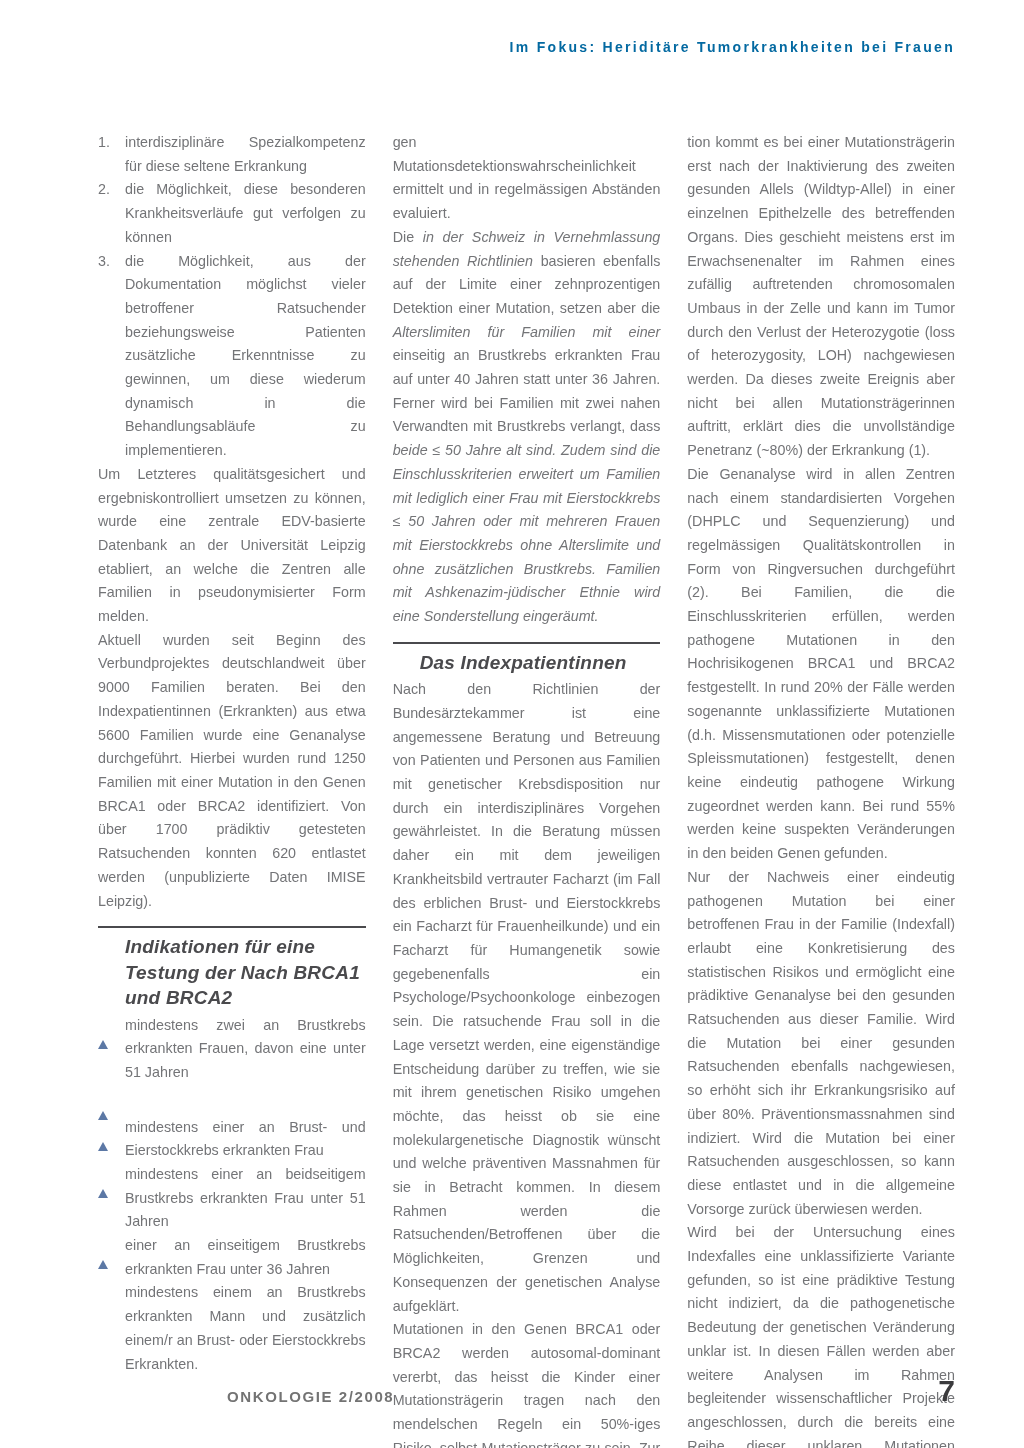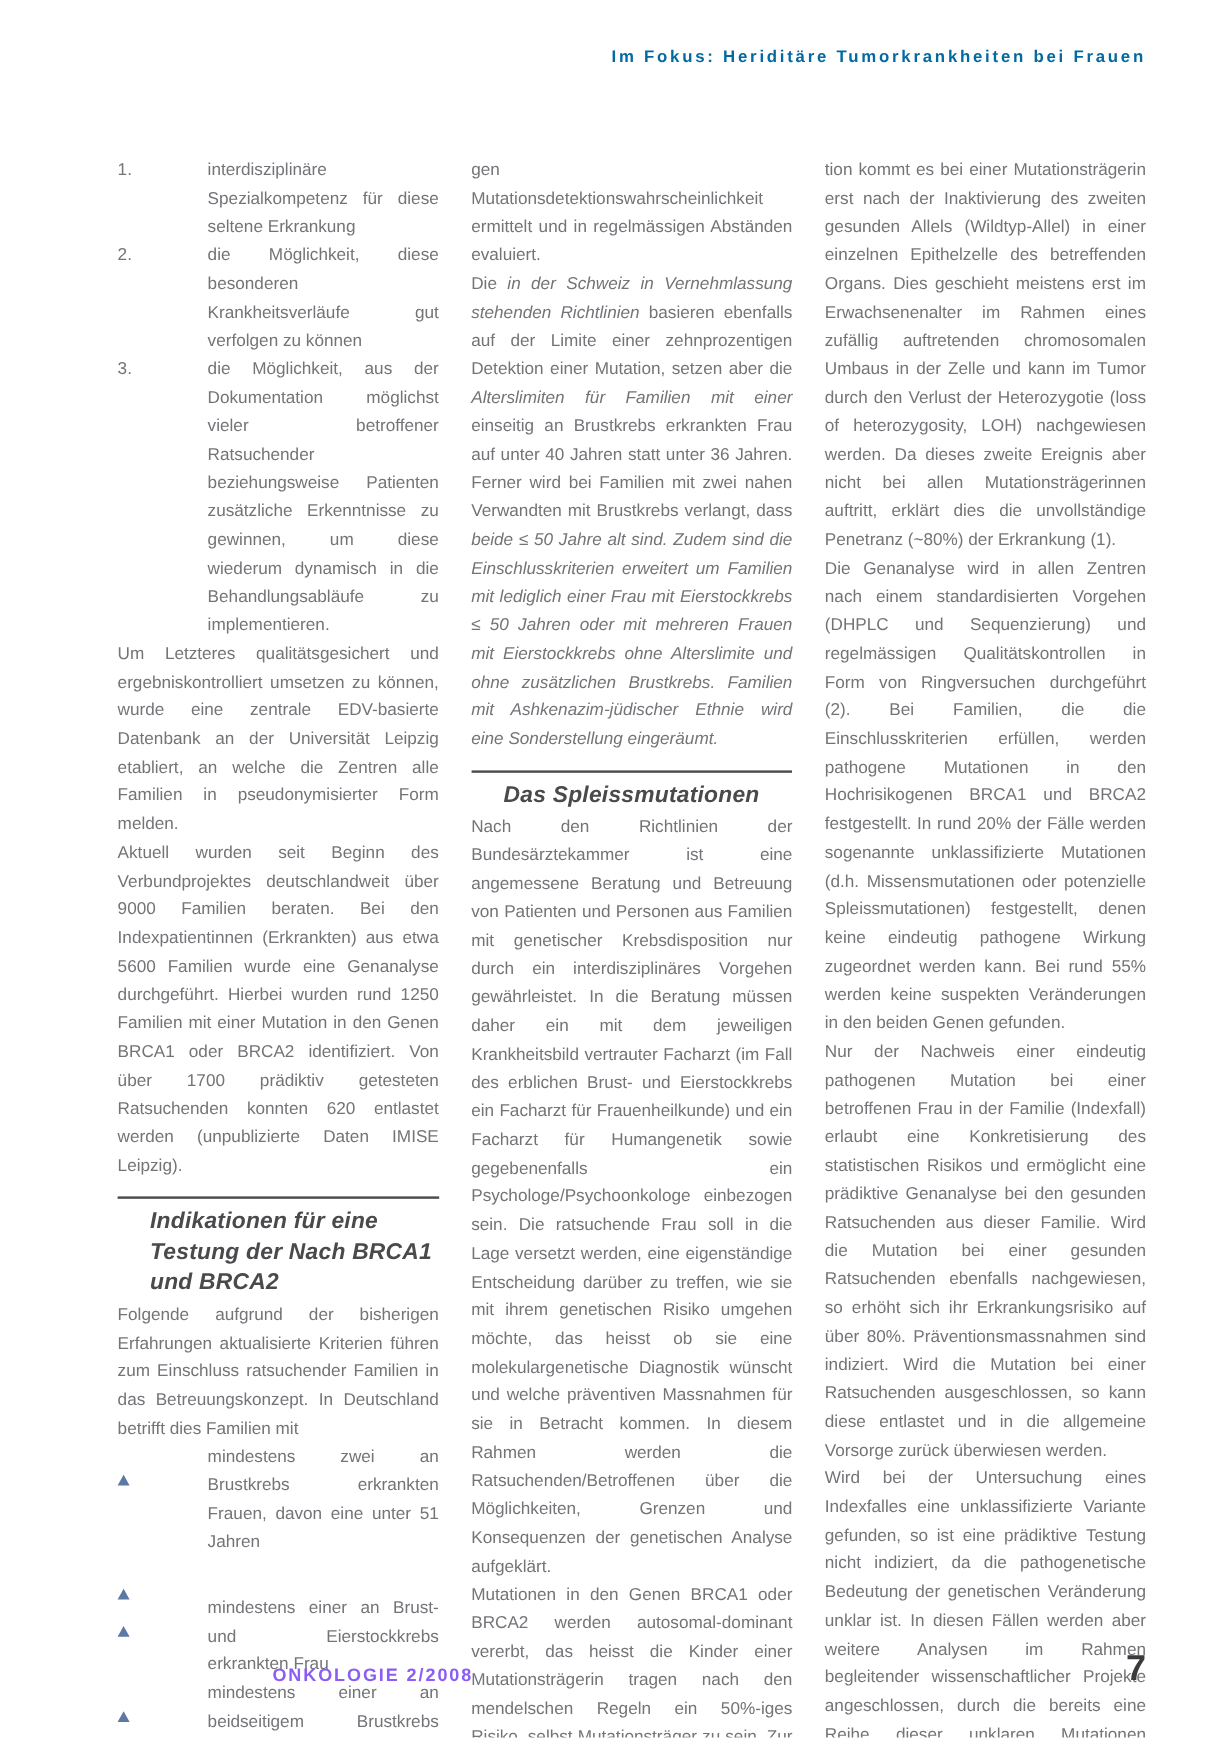--- a/index.html
+++ b/index.html
@@ -36,41 +36,41 @@
   }
   .tri-item .marker {
     flex:0 0 27px; padding-top:7px;
   }
   .tri {
     width:0; height:0;
     border-left:5.5px solid transparent;
     border-right:5.5px solid transparent;
     border-bottom:9px solid #5c78a5;
   }
-  .item-text { flex:1; text-align:justify; hyphens:auto;margin-left:48px; -webkit-hyphens:auto; }
+  .item-text { flex:1; text-align:justify; hyphens:auto; -webkit-hyphens:auto; }
   .section {
     border-top:2px solid #4a4a4d;
     margin-top:13px;
     padding-top:6px;
     margin-bottom:3px;
   }
   .section h2 {
     margin:0; padding-left:27px;
     font-size:19px; line-height:25.5px;
     font-style:italic; font-weight:700;
     color:#4a4a4d;
     text-align:left;
     letter-spacing:0.2px;
     hyphens:none; -webkit-hyphens:none;
   }
   .footer-journal {
     position:absolute; left:227px; top:1388px;
     font-size:15px; font-weight:700;
     letter-spacing:1.6px;
-    color:#8b5cf6;
+    color:#737373;
     white-space:nowrap;
     text-align:right;
   }
   .page-number {
     position:absolute; right:69px; top:1374px;
     font-size:30px; font-weight:700;
     color:#3b3b3d;
   }
 </style>
 </head>
@@ -91,21 +91,20 @@
     </div>
     <div class="num-item">
       <span class="marker">3.</span>
       <span class="item-text">die Möglichkeit, aus der Dokumentation möglichst vieler betroffener Ratsuchender beziehungsweise Patienten zusätzliche Erkenntnisse zu gewinnen, um diese wiederum dynamisch in die Behandlungsabläufe zu implementieren.</span>
     </div>
     <p>Um Letzteres qualitätsgesichert und ergebniskontrolliert umsetzen zu können, wurde eine zentrale EDV-basierte Datenbank an der Universität Leipzig etabliert, an welche die Zentren alle Familien in pseudonymisierter Form melden.</p>
     <p>Aktuell wurden seit Beginn des Verbundprojektes deutschlandweit über 9000 Familien beraten. Bei den Indexpatientinnen (Erkrankten) aus etwa 5600 Familien wurde eine Genanalyse durchgeführt. Hierbei wurden rund 1250 Familien mit einer Mutation in den Genen BRCA1 oder BRCA2 identifiziert. Von über 1700 prädiktiv getesteten Ratsuchenden konnten 620 entlastet werden (unpublizierte Daten IMISE Leipzig).</p>
     <div class="section">
       <h2>Indikationen für eine Testung der Nach BRCA1 und BRCA2</h2>
     </div>
-    <p>Folgende aufgrund der bisherigen Erfahrungen aktualisierte Kriterien führen zum Einschluss ratsuchender Familien in das Betreuungskonzept. In Deutschland betrifft dies Familien mit</p>
     <div class="tri-item">
       <span class="marker"><span class="tri"></span></span>
       <span class="item-text">mindestens zwei an Brustkrebs erkrankten Frauen, davon eine unter 51 Jahren</span>
     </div>
     <div class="tri-item">
       <span class="marker"><span class="tri"></span></span>
     </div>
     <div class="tri-item">
       <span class="marker"><span class="tri"></span></span>
       <span class="item-text">mindestens einer an Brust- und Eierstockkrebs erkrankten Frau</span>
@@ -122,21 +121,21 @@
       <span class="marker"></span>
       <span class="item-text">mindestens einem an Brustkrebs erkrankten Mann und zusätzlich einem/r an Brust- oder Eierstockkrebs Erkrankten.</span>
     </div>
 
   </div>
 
   <div class="col">
     <p>gen Mutationsdetektionswahrscheinlichkeit ermittelt und in regelmässigen Abständen evaluiert.</p>
     <p><span>Die </span><span style="font-style: italic;">in der Schweiz in Vernehmlassung stehenden Richtlinien</span><span> basieren ebenfalls auf der Limite einer zehnprozentigen Detektion einer Mutation, setzen aber die </span><span style="font-style: italic;">Alterslimiten für Familien mit einer</span><span> einseitig an Brustkrebs erkrankten Frau auf unter 40 Jahren statt unter 36 Jahren. Ferner wird bei Familien mit zwei nahen Verwandten mit Brustkrebs verlangt, dass </span><span style="font-style: italic;">beide ≤ 50 Jahre alt sind. Zudem sind die Einschlusskriterien erweitert um Familien mit lediglich einer Frau mit Eierstockkrebs ≤ 50 Jahren oder mit mehreren Frauen mit Eierstockkrebs ohne Alterslimite und ohne zusätzlichen Brustkrebs. Familien mit Ashkenazim-jüdischer Ethnie wird eine Sonderstellung eingeräumt.</span></p>
     <div class="section">
-      <h2>Das Spleissmutationen</h2>
+      <h2>Das Indexpatientinnen</h2>
     </div>
     <p>Nach den Richtlinien der Bundesärztekammer ist eine angemessene Beratung und Betreuung von Patienten und Personen aus Familien mit genetischer Krebsdisposition nur durch ein interdisziplinäres Vorgehen gewährleistet. In die Beratung müssen daher ein mit dem jeweiligen Krankheitsbild vertrauter Facharzt (im Fall des erblichen Brust- und Eierstockkrebs ein Facharzt für Frauenheilkunde) und ein Facharzt für Humangenetik sowie gegebenenfalls ein Psychologe/Psychoonkologe einbezogen sein. Die ratsuchende Frau soll in die Lage versetzt werden, eine eigenständige Entscheidung darüber zu treffen, wie sie mit ihrem genetischen Risiko umgehen möchte, das heisst ob sie eine molekulargenetische Diagnostik wünscht und welche präventiven Massnahmen für sie in Betracht kommen. In diesem Rahmen werden die Ratsuchenden/Betroffenen über die Möglichkeiten, Grenzen und Konsequenzen der genetischen Analyse aufgeklärt.</p>
     <p>Mutationen in den Genen BRCA1 oder BRCA2 werden autosomal-dominant vererbt, das heisst die Kinder einer Mutationsträgerin tragen nach den mendelschen Regeln ein 50%-iges Risiko, selbst Mutationsträger zu sein. Zur Tumorinitia-</p>
   </div>
 
   <div class="col">
     <p>tion kommt es bei einer Mutationsträgerin erst nach der Inaktivierung des zweiten gesunden Allels (Wildtyp-Allel) in einer einzelnen Epithelzelle des betreffenden Organs. Dies geschieht meistens erst im Erwachsenenalter im Rahmen eines zufällig auftretenden chromosomalen Umbaus in der Zelle und kann im Tumor durch den Verlust der Heterozygotie (loss of heterozygosity, LOH) nachgewiesen werden. Da dieses zweite Ereignis aber nicht bei allen Mutationsträgerinnen auftritt, erklärt dies die unvollständige Penetranz (~80%) der Erkrankung (1).</p>
     <p>Die Genanalyse wird in allen Zentren nach einem standardisierten Vorgehen (DHPLC und Sequenzierung) und regelmässigen Qualitätskontrollen in Form von Ringversuchen durchgeführt (2). Bei Familien, die die Einschlusskriterien erfüllen, werden pathogene Mutationen in den Hochrisikogenen BRCA1 und BRCA2 festgestellt. In rund 20% der Fälle werden sogenannte unklassifizierte Mutationen (d.h. Missensmutationen oder potenzielle Spleissmutationen) festgestellt, denen keine eindeutig pathogene Wirkung zugeordnet werden kann. Bei rund 55% werden keine suspekten Veränderungen in den beiden Genen gefunden.</p>
     <p>Nur der Nachweis einer eindeutig pathogenen Mutation bei einer betroffenen Frau in der Familie (Indexfall) erlaubt eine Konkretisierung des statistischen Risikos und ermöglicht eine prädiktive Genanalyse bei den gesunden Ratsuchenden aus dieser Familie. Wird die Mutation bei einer gesunden Ratsuchenden ebenfalls nachgewiesen, so erhöht sich ihr Erkrankungsrisiko auf über 80%. Präventionsmassnahmen sind indiziert. Wird die Mutation bei einer Ratsuchenden ausgeschlossen, so kann diese entlastet und in die allgemeine Vorsorge zurück überwiesen werden.</p>
     <p>Wird bei der Untersuchung eines Indexfalles eine unklassifizierte Variante gefunden, so ist eine prädiktive Testung nicht indiziert, da die pathogenetische Bedeutung der genetischen Veränderung unklar ist. In diesen Fällen werden aber weitere Analysen im Rahmen begleitender wissenschaftlicher Projekte angeschlossen, durch die bereits eine Reihe dieser unklaren Mutationen kategorisiert werden konnten.</p>

